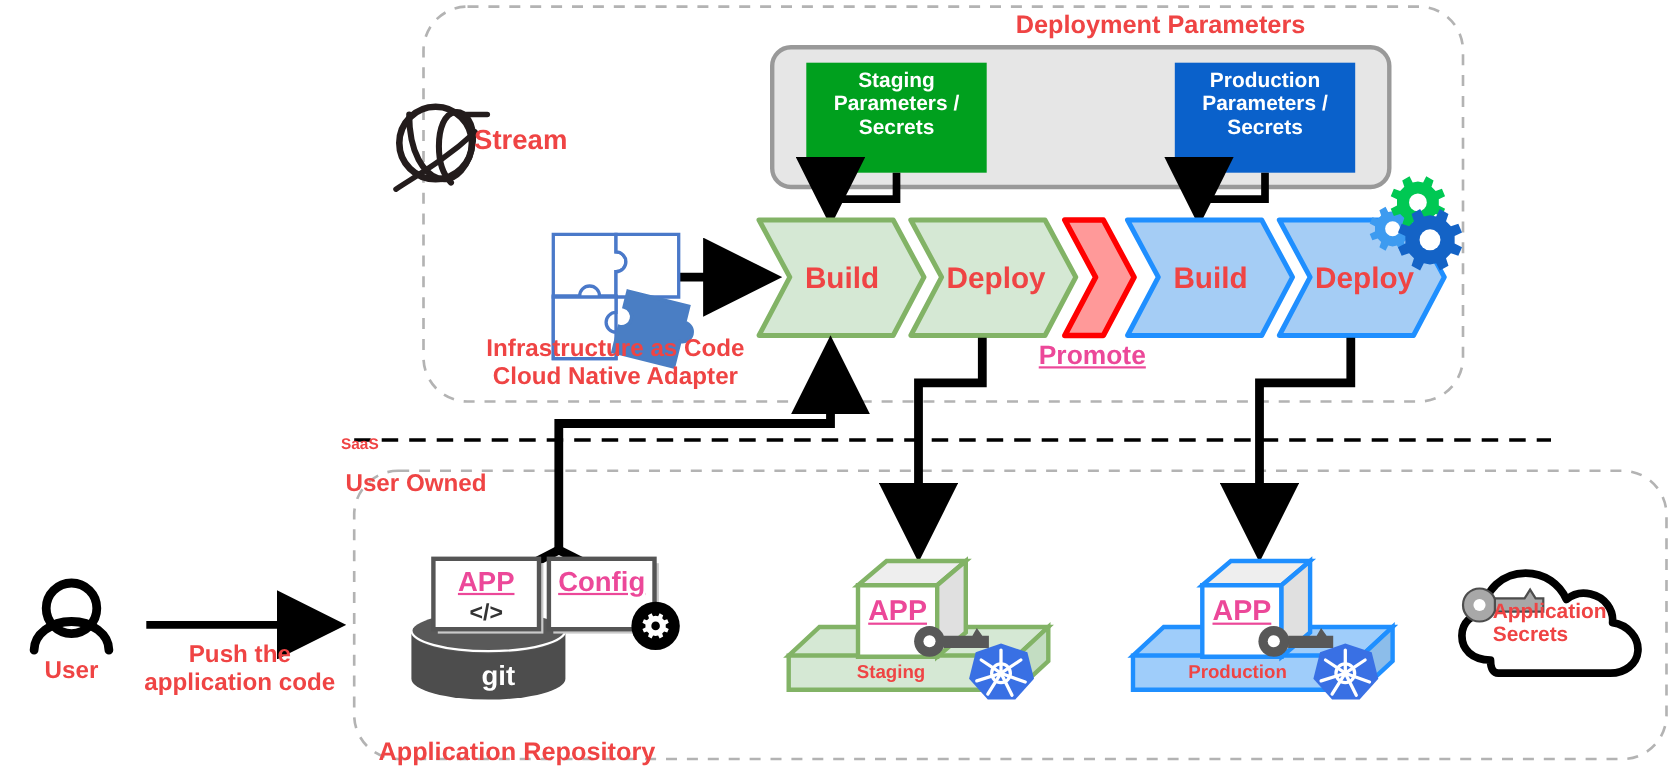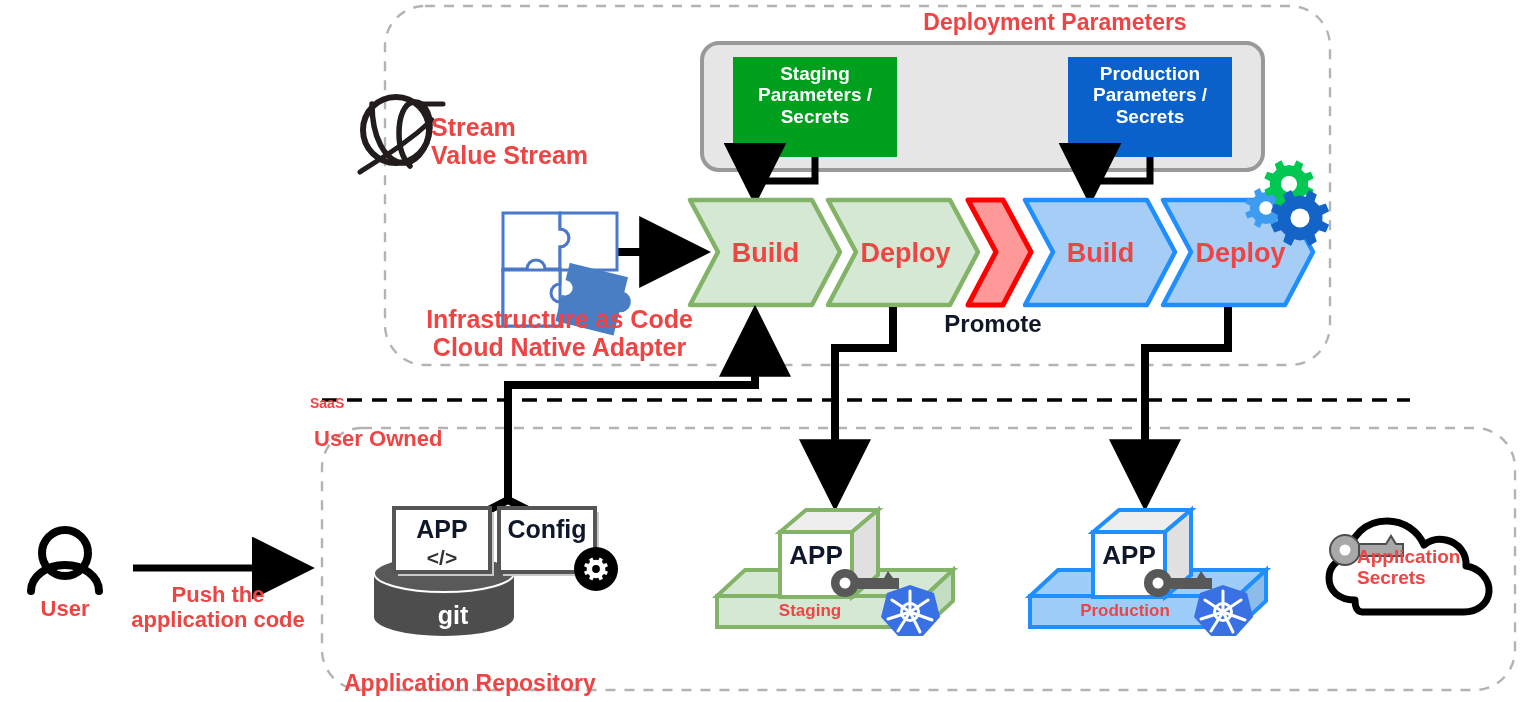--- a/index.html
+++ b/index.html
@@ -1,21 +1,21 @@
 <!DOCTYPE html>
 <html><head>
 <meta charset="utf-8">
 <style>
   html,body{margin:0;padding:0;background:#fff;}
   body{font-family:"Liberation Sans",sans-serif;}
   #stage{position:relative;width:1522px;height:702px;overflow:hidden;background:#fff;}
   #svgroot{position:absolute;left:0;top:0;width:1522px;height:702px;}
   .lbl{position:absolute;color:#ef4444;font-weight:bold;white-space:pre;line-height:1.12;}
   .ctr{text-align:center;}
-  .red{color:#0f172a;}
+  .red{color:#ec4899;text-decoration:underline;}
   .wht{color:#ffffff;}
   .ital{}
 </style>
 </head>
 <body>
 
 <div id="stage">
 
 <svg id="svgroot" viewBox="0 0 1522 702">
   <defs>
@@ -188,30 +188,30 @@
     <path d="M1359,544 L1386,544 L1391,536 L1396,544 L1403,544 L1403,556 L1359,556 Z" fill="#a8a8a8" stroke="#4d4d4d" stroke-width="2"></path>
   </g>
 </svg>
 
 <div class="lbl ctr" style="left:770px;top:10px;width:570px;font-size:23px;">Deployment Parameters</div>
 
 <div class="lbl ctr wht" style="left:733px;top:63px;width:164px;font-size:19px;"><span>Staging</span><br><span>Parameters /</span><br><span>Secrets</span></div>
 
 <div class="lbl ctr wht" style="left:1068px;top:63px;width:164px;font-size:19px;"><span>Production</span><br><span>Parameters /</span><br><span>Secrets</span></div>
 
-<div class="lbl" style="left:431px;top:113px;font-size:25px;"><span>Stream</span><br><span>Value Stream</span></div>
+<div class="lbl" style="left:431px;top:113px;font-size:25px;"><span>Stream</span><br></div>
 
 <div class="lbl ctr" style="left:703px;top:238px;width:125px;font-size:27px;">Build</div>
 <div class="lbl ctr" style="left:843px;top:238px;width:125px;font-size:27px;">Deploy</div>
 <div class="lbl ctr" style="left:1038px;top:238px;width:125px;font-size:27px;">Build</div>
 <div class="lbl ctr" style="left:1178px;top:238px;width:125px;font-size:27px;">Deploy</div>
 
 <div class="lbl ctr red" style="left:928px;top:311px;width:130px;font-size:24px;">Promote</div>
 
-<div class="lbl ctr" style="left:418px;top:305px;width:283px;font-size:25px;text-align:center;"><span>Infrastructure as Code</span><br><span class="ital">Cloud Native Adapter</span></div>
+<div class="lbl ctr" style="left:418px;top:305px;width:283px;font-size:22px;text-align:center;"><span>Infrastructure as Code</span><br><span class="ital">Cloud Native Adapter</span></div>
 
 <div class="lbl" style="left:310px;top:360px;font-size:14px;margin-top:36px;">SaaS</div>
 <div class="lbl" style="left:314px;top:427px;font-size:22px;">User Owned</div>
 
 <div class="lbl ctr" style="left:22px;top:597px;width:86px;font-size:22px;">User</div>
 <div class="lbl ctr" style="left:118px;top:583px;width:200px;font-size:22px;"><span>Push the</span><br><span>application code</span></div>
 
 <div class="lbl ctr red" style="left:394px;top:515px;width:96px;font-size:25px;">APP</div>
 <div class="lbl ctr" style="left:394px;top:546px;width:96px;font-size:21px;color:#333;">&lt;/&gt;</div>
 <div class="lbl ctr red" style="left:499px;top:515px;width:96px;font-size:25px;">Config</div>

